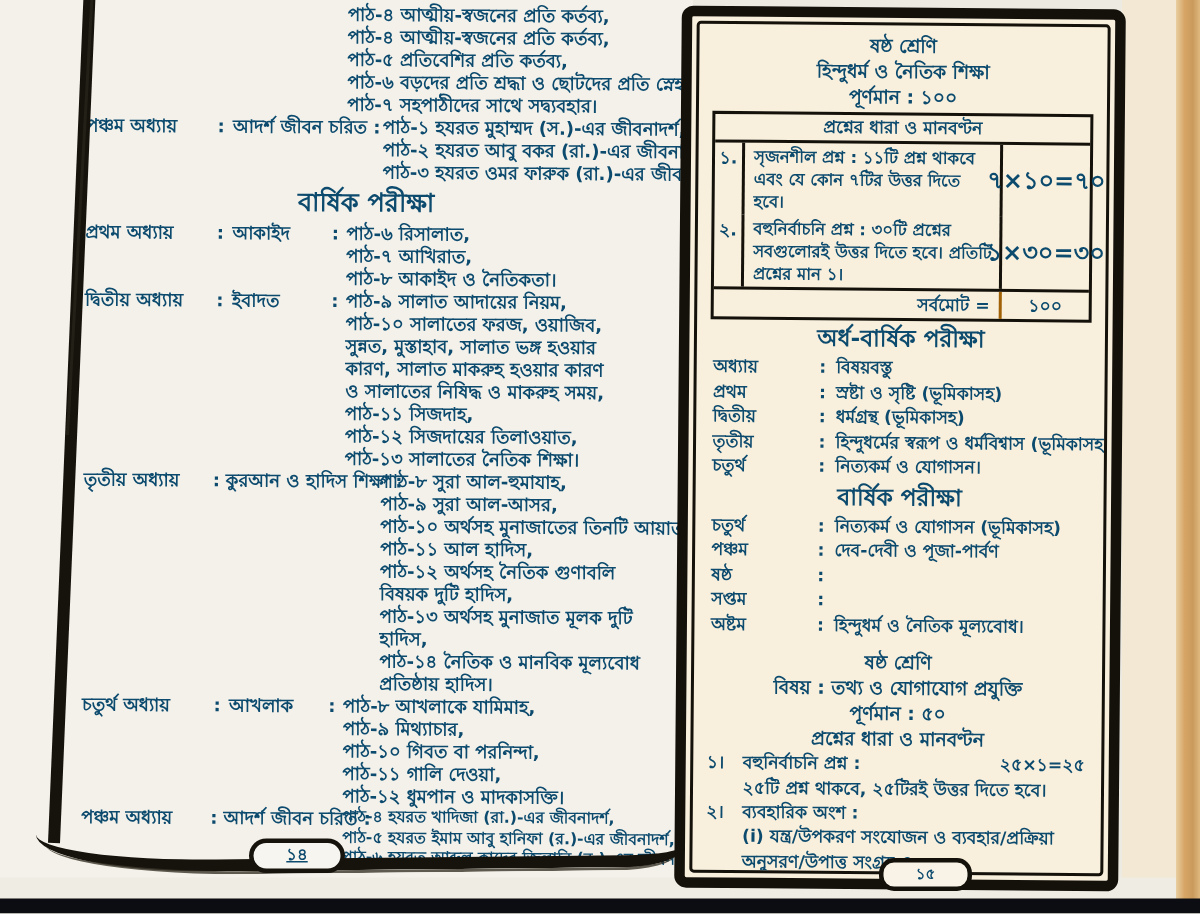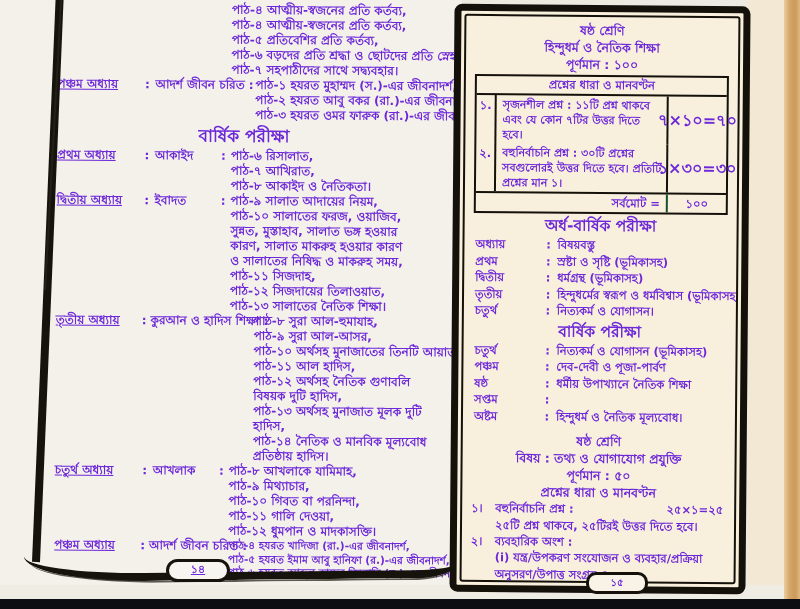--- a/index.html
+++ b/index.html
@@ -1,21 +1,21 @@
 <!DOCTYPE html>
 <html><head>
 <meta charset="utf-8">
 <style>
   html,body{margin:0;padding:0;}
   body{
     width:800px;height:609px;overflow:hidden;
     font-family:"DejaVu Sans", sans-serif;
     background:#ebe8e0;
   }
-  .scan{position:relative;width:800px;height:609px;background:#edeae2;color:#6d28d9;}
+  .scan{position:relative;width:800px;height:609px;background:#edeae2;color:#0c4a6e;}
 
   
   .left-paper{position:absolute;left:0;top:0;width:462px;height:598px;background:#f3f1ea;z-index:1;}
   .lp-border-left{position:absolute;left:32px;top:-14px;width:8px;height:576px;background:#16130d;
     transform:rotate(2.4deg);transform-origin:bottom center;z-index:3;}
   .lp-border-left2{position:absolute;left:44px;top:-10px;width:2px;height:300px;background:#2a261d;
     transform:rotate(3.2deg);transform-origin:bottom center;z-index:3;opacity:.7;}
   .lp-border-bottom{position:absolute;left:24px;top:542px;width:432px;height:30px;
     border-bottom:8px solid #16130d;border-radius:0 0 40px 120px / 0 0 14px 26px;
     transform:rotate(-0.6deg);z-index:3;}
@@ -24,21 +24,21 @@
     transform:rotate(-0.6deg);z-index:3;opacity:.8;}
   .lp-pill{position:absolute;left:166px;top:559px;width:58px;height:17px;z-index:6;
     background:#f7f5ef;border:3px solid #16130d;border-radius:12px;
     display:flex;align-items:center;justify-content:center;
     font-size:11px;font-weight:bold;text-decoration:underline;}
   .lp-content{position:absolute;left:56px;top:3px;width:404px;z-index:2;
     font-size:12px;line-height:15px;font-weight:bold;transform:rotate(0.4deg);}
   .lp-row{display:flex;align-items:flex-start;}
   .lp-head{flex:none;width:174px;display:flex;gap:4px;white-space:nowrap;}
   .lp-row.wide .lp-head{width:198px;}
-  .lp-label{min-width:82px;text-decoration:underline;}
+  .lp-label{min-width:82px;}
   .lp-sep{width:8px;text-align:center;}
   .lp-sep2{margin-left:auto;padding-right:5px;}
   .lp-body{flex:1;min-width:0;}
   .lp-line{display:block;white-space:nowrap;}
   .lp-heading{text-align:center;font-size:17px;line-height:22px;margin:2px 30px 2px 0;font-weight:bold;}
   .lp-small .lp-line{font-size:10.5px;line-height:13.5px;}
 
   
   .right-page{position:absolute;left:452px;top:5px;width:296px;height:588px;z-index:5;
     background:#f8efdc;border:7px solid #14110b;border-radius:8px;
@@ -51,21 +51,21 @@
 
   .marks-table{border:2px solid #14110b;margin-top:2px;}
   .mt-head{text-align:center;border-bottom:2px solid #14110b;line-height:17px;}
   .mt-grid{display:grid;grid-template-columns:20px 1fr 60px;}
   .mt-num{border-right:2px solid #14110b;text-align:center;padding-top:2px;}
   .mt-text{padding:2px 4px 1px 6px;line-height:15px;font-size:11px;}
   .mt-marks{border-left:2px solid #14110b;display:flex;align-items:center;justify-content:center;
     font-size:16px;}
   .mt-total{display:grid;grid-template-columns:1fr 60px;border-top:2px solid #14110b;}
   .mt-total-label{text-align:right;padding:1px 6px 1px 0;}
-  .mt-total-value{border-left:2px solid #14532d;text-align:center;padding:1px 0;}
+  .mt-total-value{border-left:2px solid #a16207;text-align:center;padding:1px 0;}
 
   .rp-heading{text-align:center;font-size:15.5px;line-height:21px;font-weight:bold;margin-top:2px;}
   .syl-row{display:grid;grid-template-columns:66px 18px 1fr;line-height:16.5px;white-space:nowrap;}
   .syl-label{padding-left:2px;}
   .syl-sep{text-align:center;}
 
   .ict{margin-top:8px;}
   .ict-line{display:flex;line-height:16.5px;}
   .ict-num{flex:none;width:24px;}
   .ict-marks{margin-left:auto;padding-right:2px;text-align:right;}
@@ -271,21 +271,20 @@
         <span class="syl-text">নিত্যকর্ম ও যোগাসন (ভূমিকাসহ)</span>
       </div>
       <div class="syl-row">
         <span class="syl-label">পঞ্চম</span>
         <span class="syl-sep">:</span>
         <span class="syl-text">দেব-দেবী ও পূজা-পার্বণ</span>
       </div>
       <div class="syl-row">
         <span class="syl-label">ষষ্ঠ</span>
         <span class="syl-sep">:</span>
-        <span class="syl-text">ধর্মীয় উপাখ্যানে নৈতিক শিক্ষা</span>
       </div>
       <div class="syl-row">
         <span class="syl-label">সপ্তম</span>
         <span class="syl-sep">:</span>
       </div>
       <div class="syl-row">
         <span class="syl-label">অষ্টম</span>
         <span class="syl-sep">:</span>
         <span class="syl-text">হিন্দুধর্ম ও নৈতিক মূল্যবোধ।</span>
       </div>

